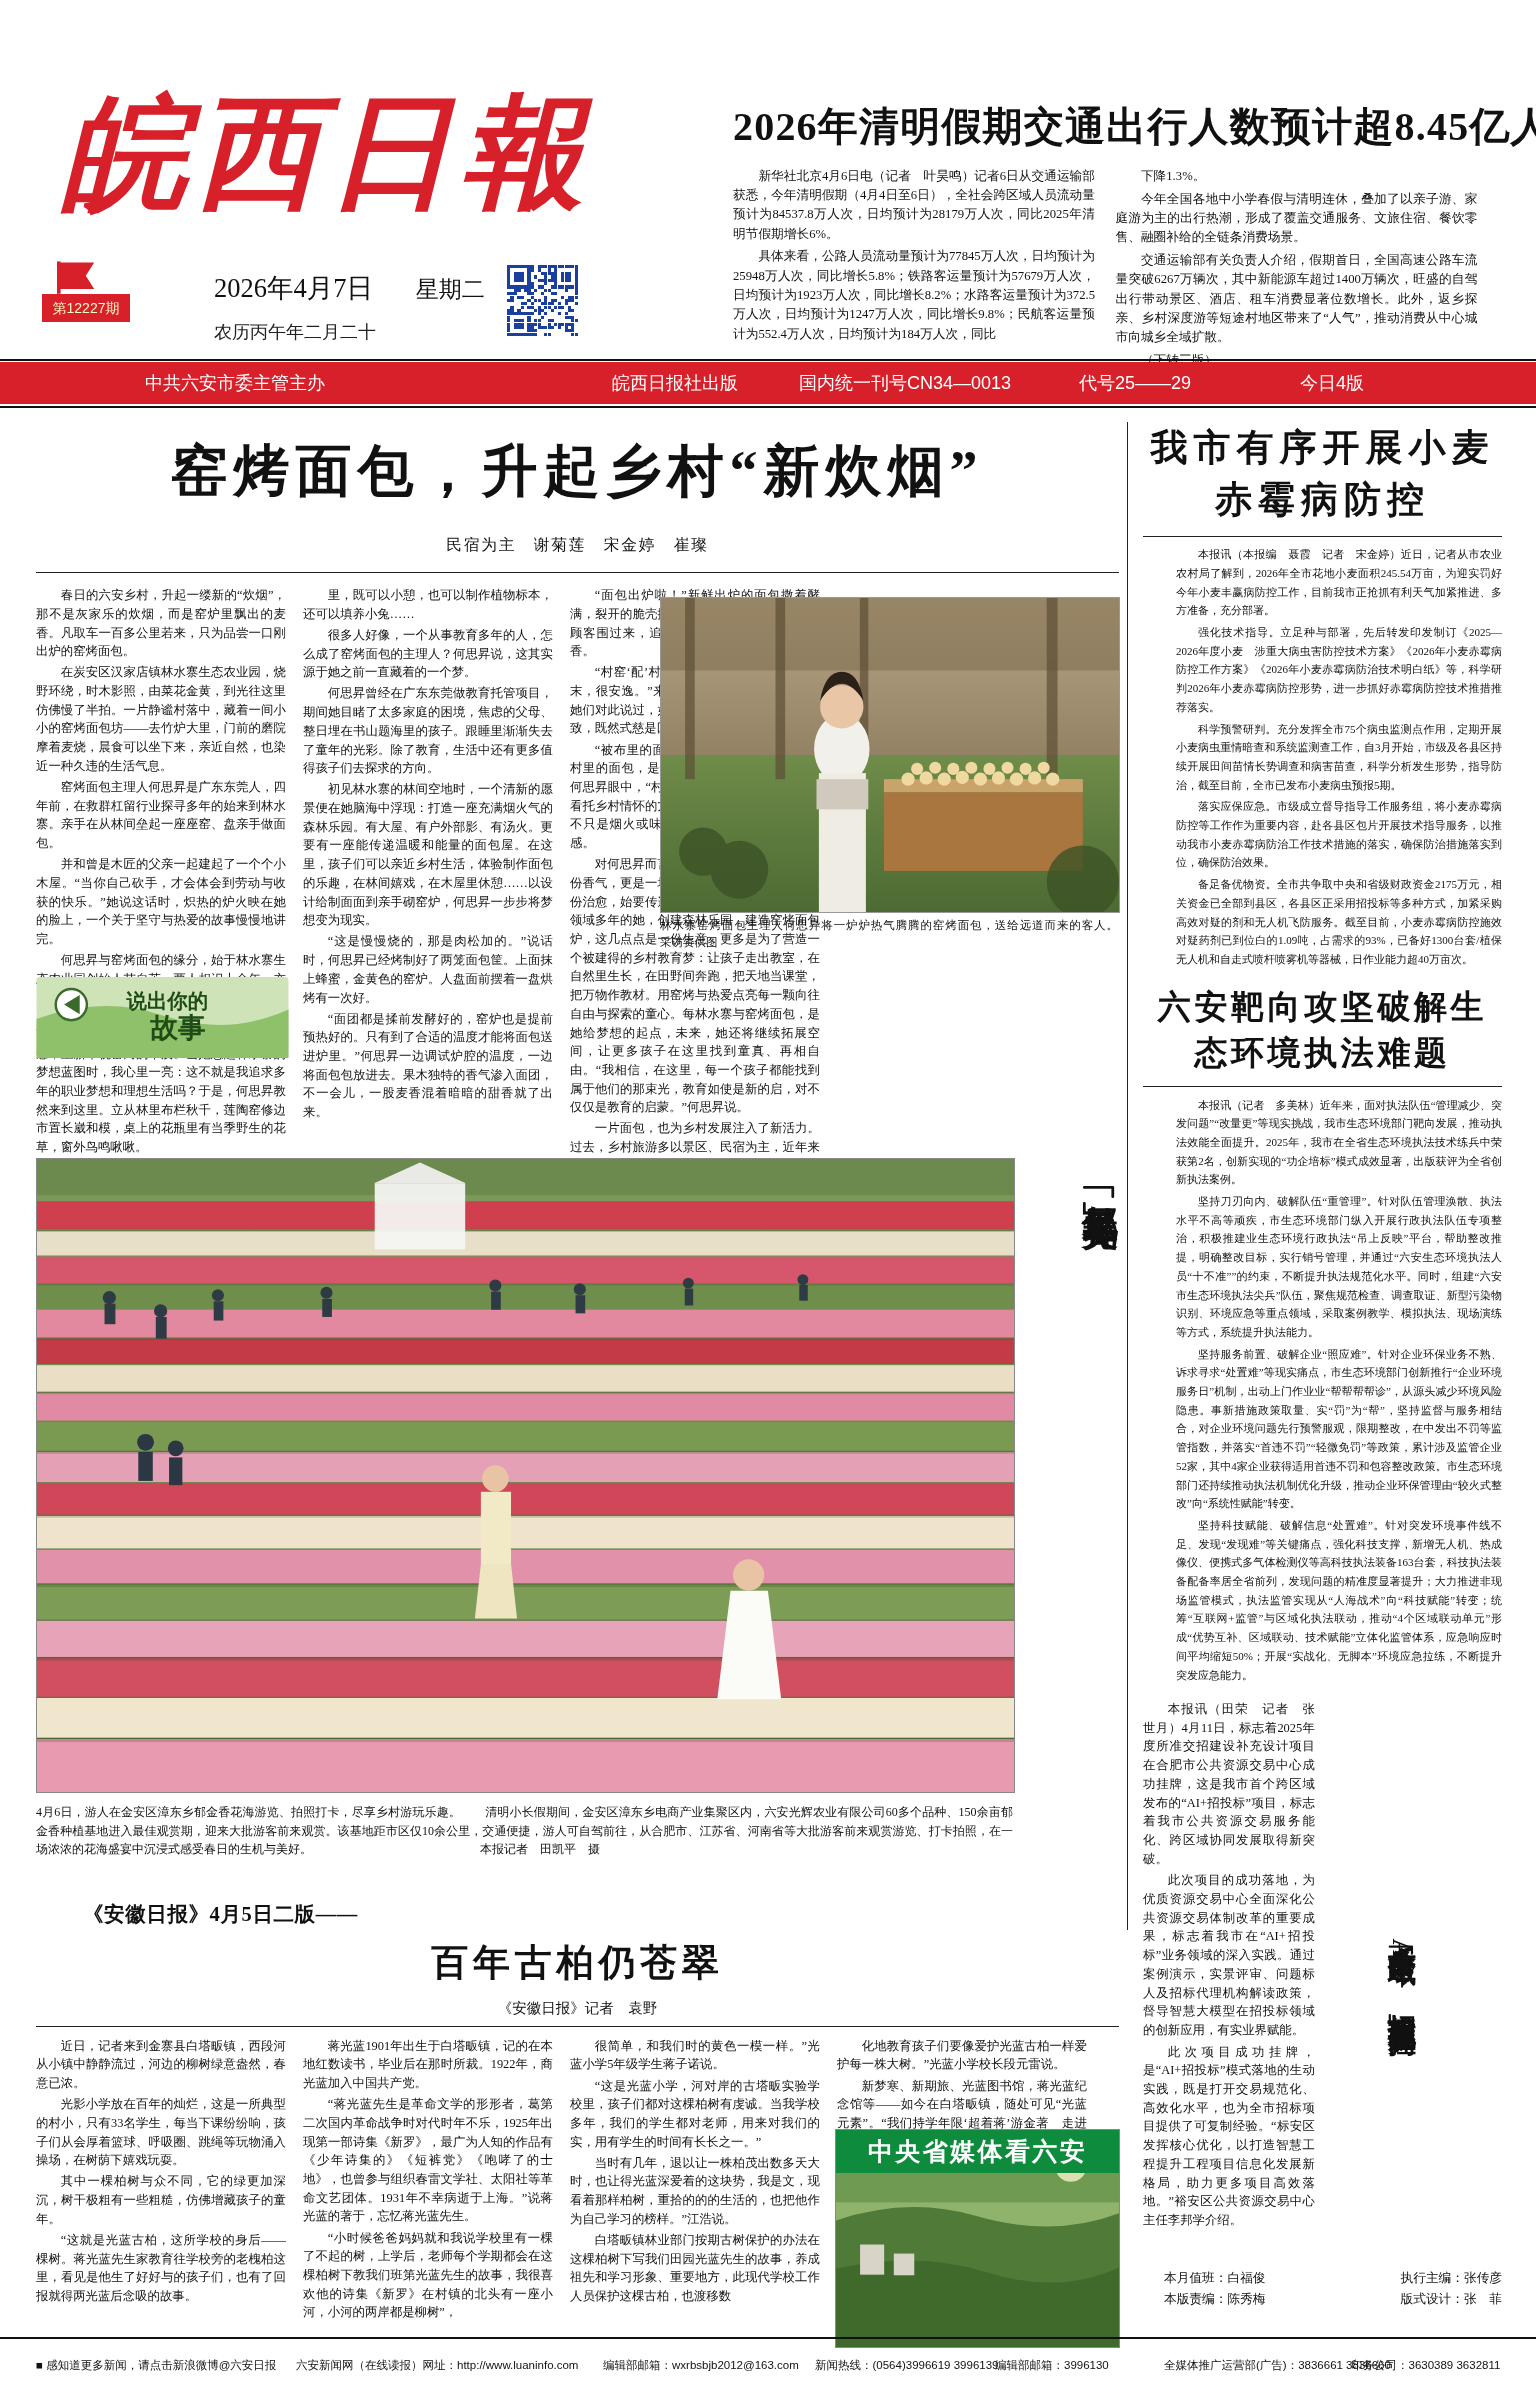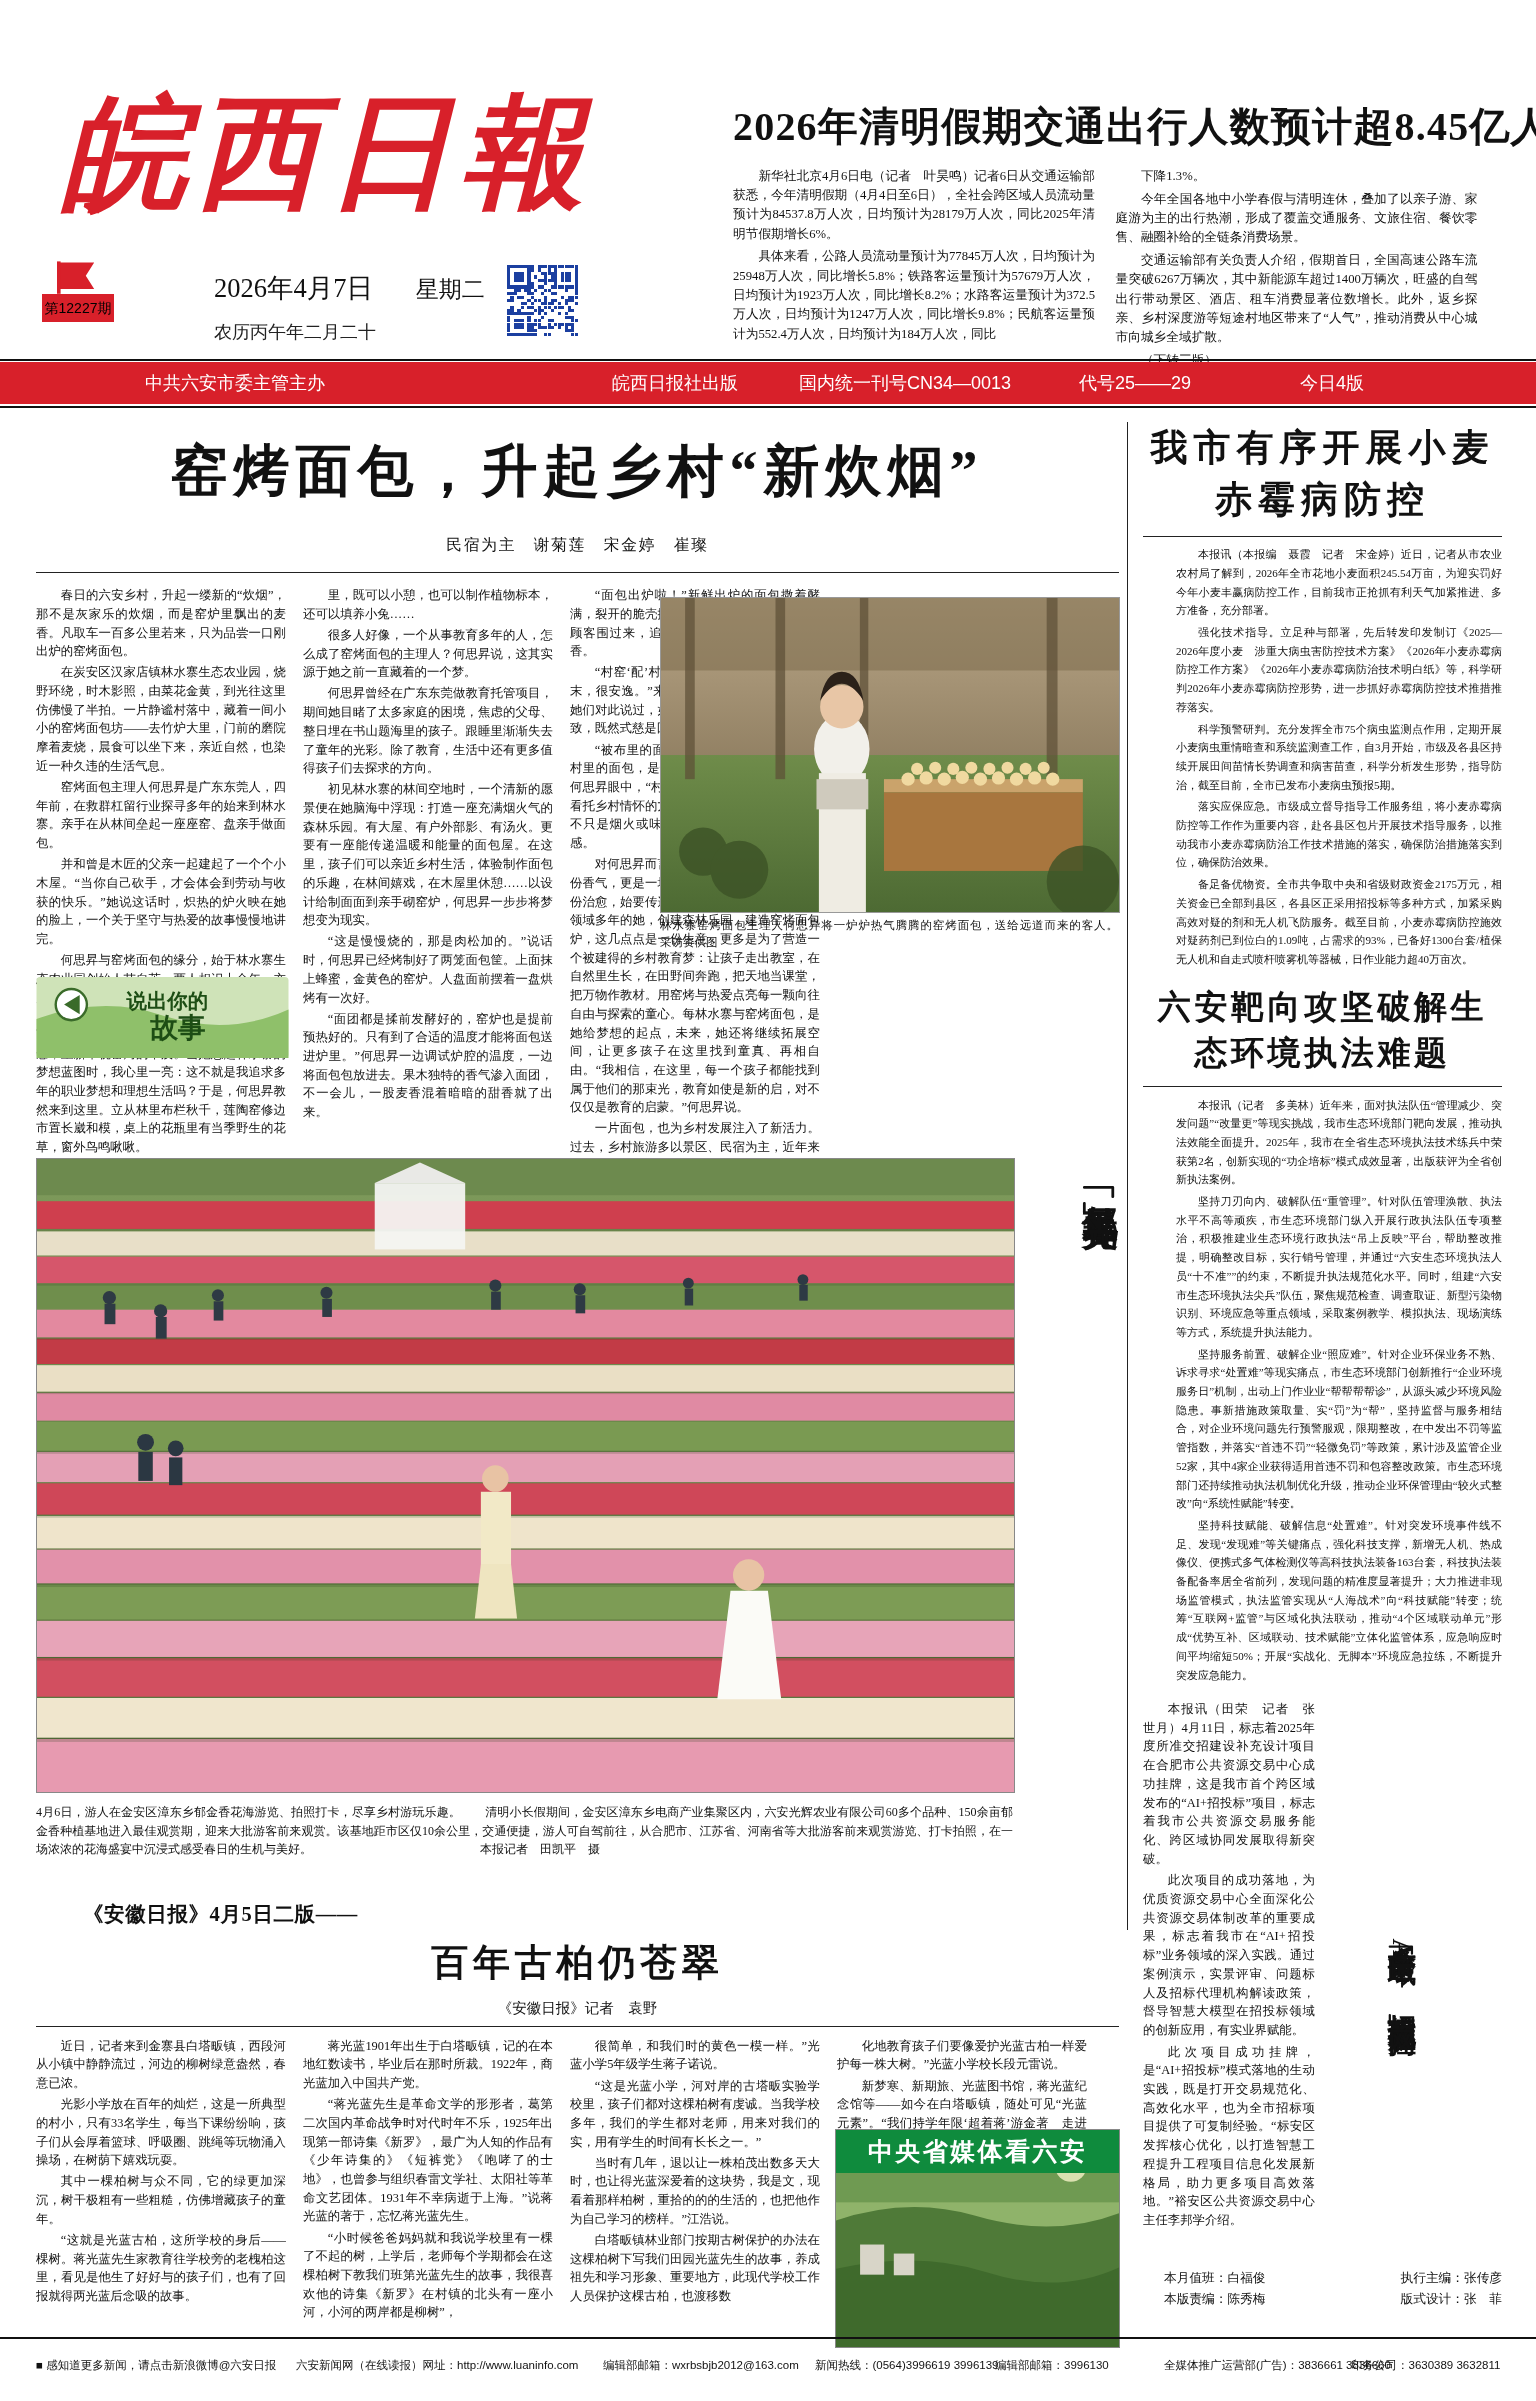--- a/index.html
+++ b/index.html
@@ -6,22 +6,22 @@
   body{width:1536px;height:2401px;font-family:"Liberation Serif",serif;color:#111;}
   .page{position:relative;width:1536px;height:2401px;overflow:hidden;}
 
   
   .masthead{position:absolute;left:0;top:0;width:1536px;height:398px;}
   .logo-cn{position:absolute;left:63px;top:90px;width:621px;height:133px;
     font-family:"Liberation Serif",serif;font-weight:bold;font-size:124px;color:#d8202a;
     letter-spacing:8.4px;font-style:italic;line-height:127px;white-space:nowrap;}
   .logo-flag{position:absolute;left:57px;top:259px;width:42px;height:36px;}
   .logo-flag svg{display:block;}
-  .issue-box{position:absolute;left:42px;top:294px;width:72px;height:28px;
-    background:#d8202a;color:#000000;font-size:14px;line-height:28px;text-align:center;
+  .issue-box{position:absolute;left:42px;top:294px;width:88px;height:28px;
+    background:#d8202a;color:#fef9c3;font-size:14px;line-height:28px;text-align:center;
     font-family:"Liberation Sans",sans-serif;}
   .date-line{position:absolute;left:214px;top:270px;font-size:26.5px;font-family:"Liberation Serif",serif;white-space:nowrap;}
   .date-line .wk{margin-left:36px;font-size:23px;}
   .lunar-line{position:absolute;left:214px;top:320px;font-size:18px;color:#222;white-space:nowrap;}
   .qr{position:absolute;left:507px;top:265px;width:71px;height:71px;}
   .qr .cell{position:absolute;background:#1b3fa0;}
 
   .head-news{position:absolute;left:733px;top:103px;width:763px;}
   .head-title{font-size:40px;font-weight:bold;letter-spacing:1.2px;line-height:48px;
     font-family:"Liberation Serif",serif;color:#111;white-space:nowrap;}

